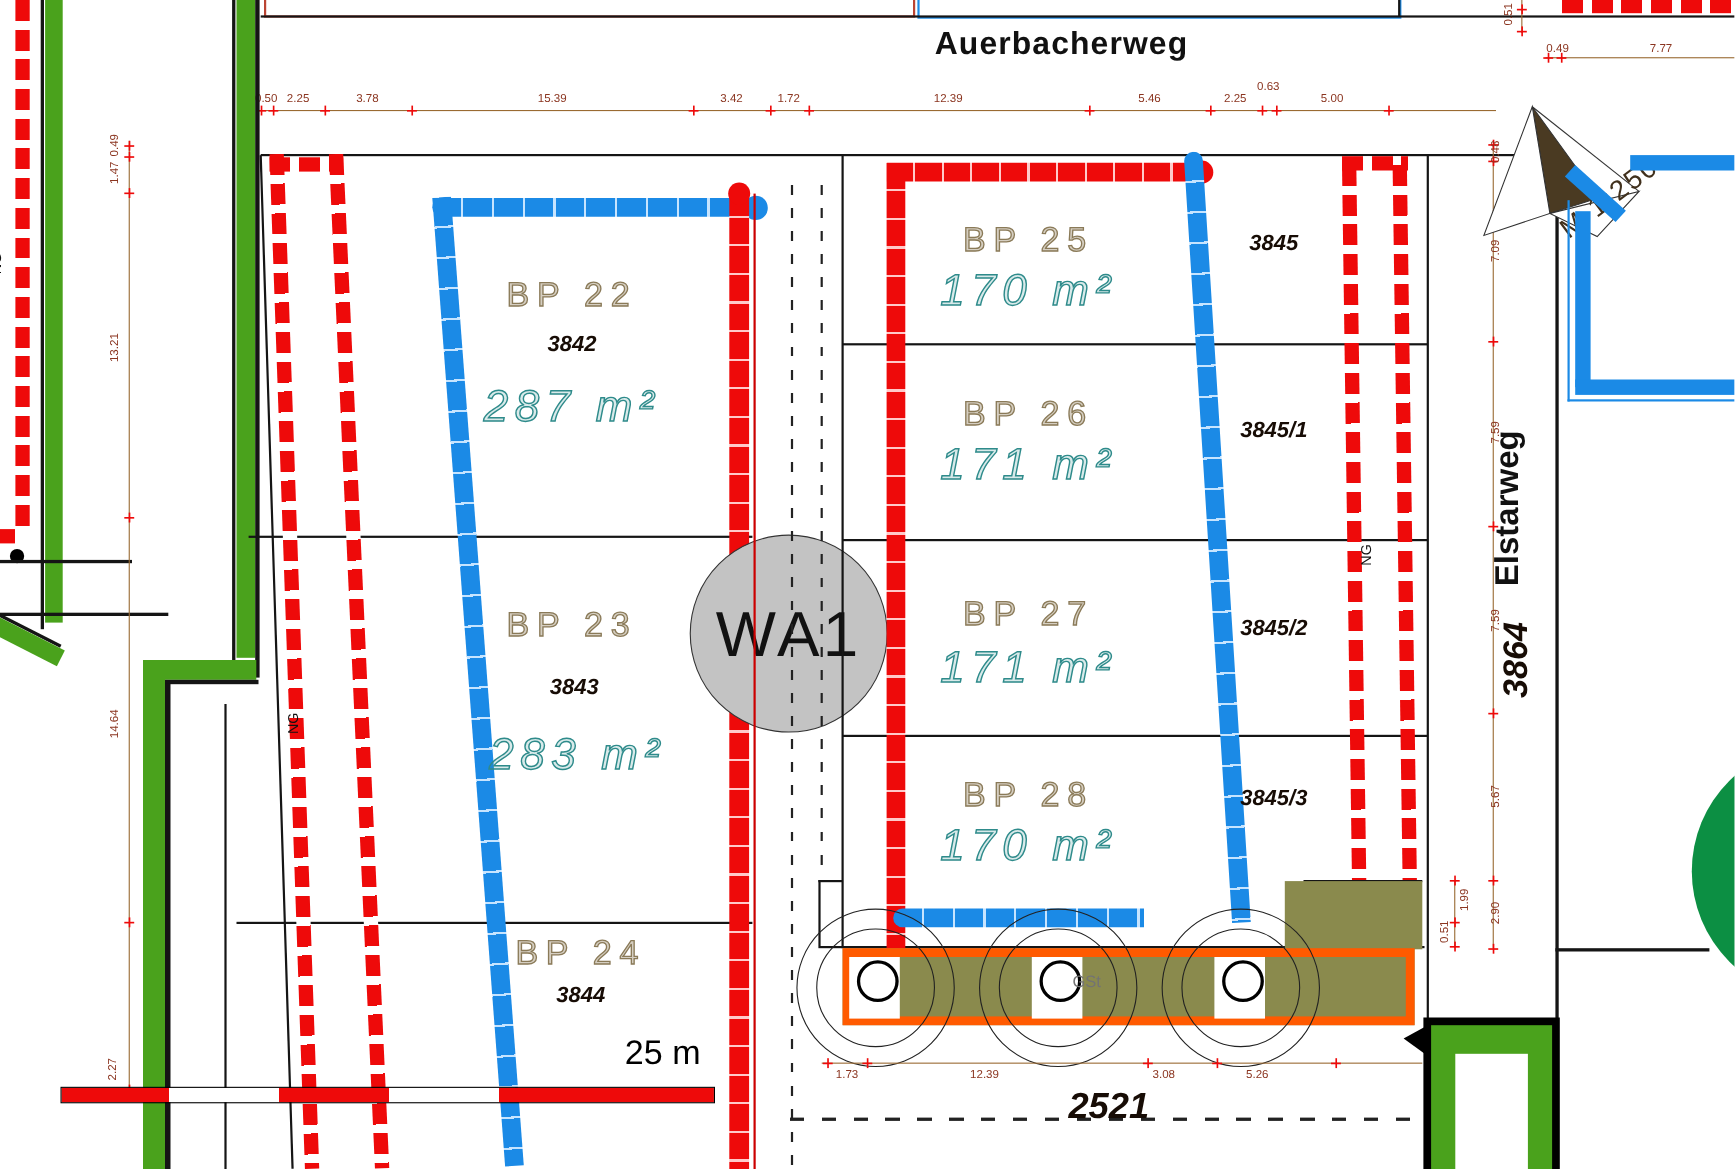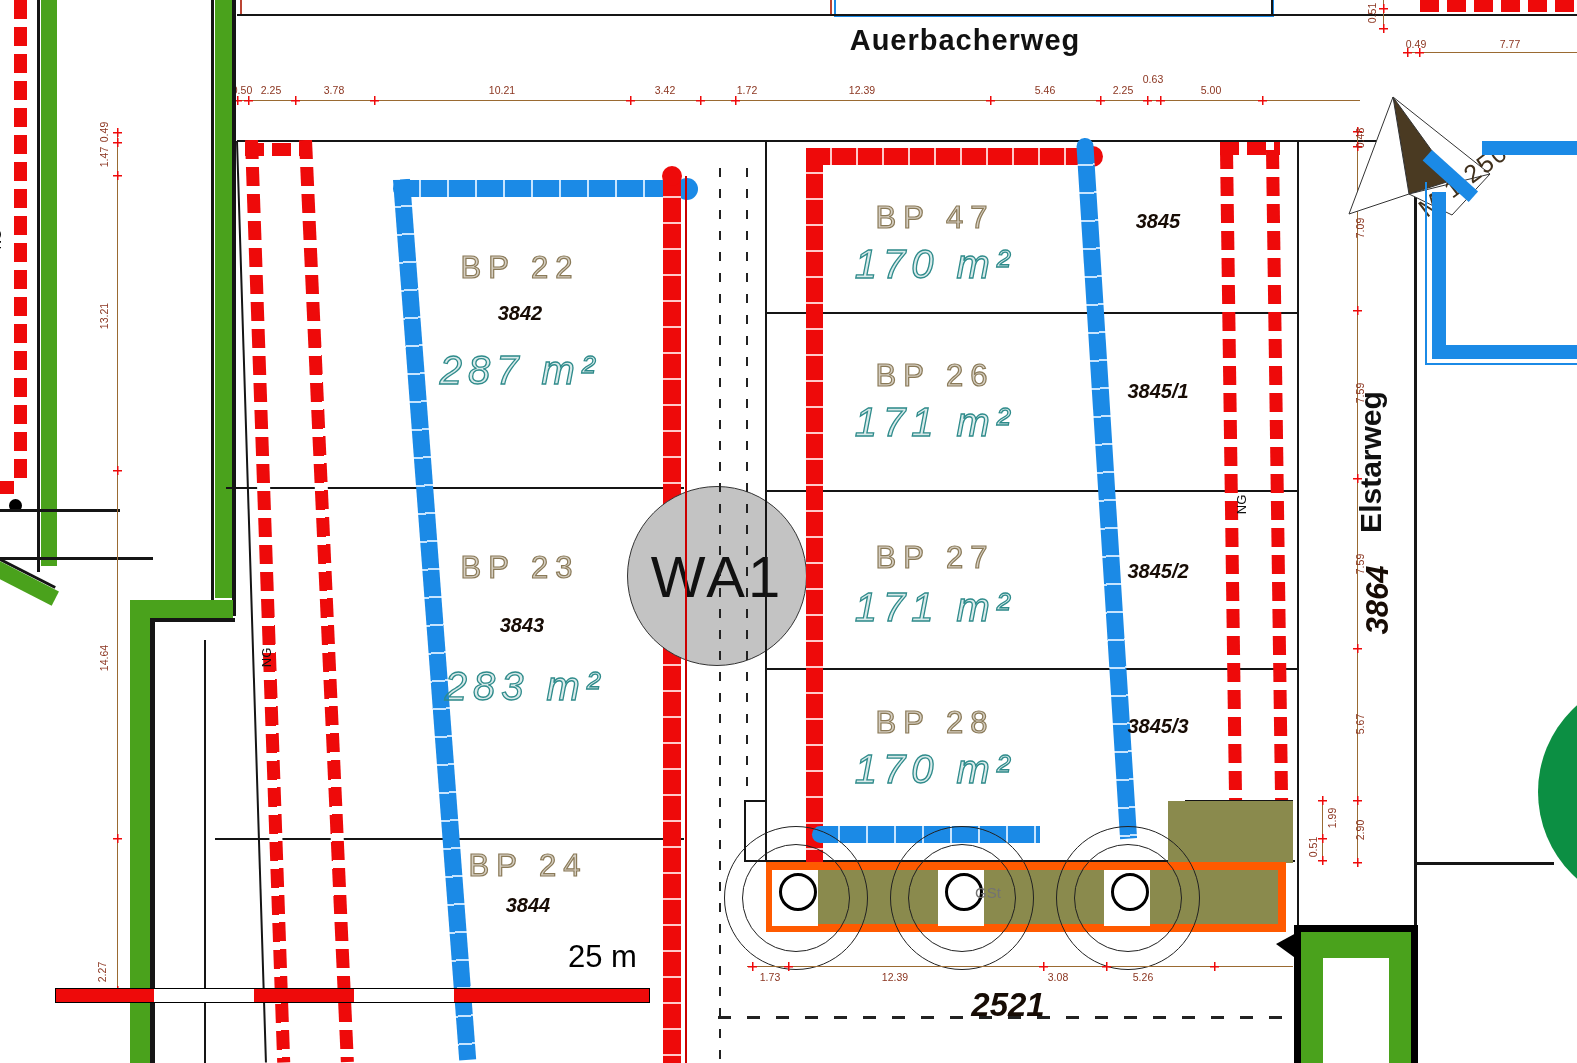--- a/index.html
+++ b/index.html
@@ -51,23 +51,23 @@
   <div class="a tk" style="left:696px;top:96px"></div>
   <div class="a tk" style="left:731px;top:96px"></div>
   <div class="a tk" style="left:986px;top:96px"></div>
   <div class="a tk" style="left:1096px;top:96px"></div>
   <div class="a tk" style="left:1143px;top:96px"></div>
   <div class="a tk" style="left:1156px;top:96px"></div>
   <div class="a tk" style="left:1258px;top:96px"></div>
   <div class="a dt" style="left:222px;top:84px">0.50</div>
   <div class="a dt" style="left:251px;top:84px">2.25</div>
   <div class="a dt" style="left:314px;top:84px">3.78</div>
-  <div class="a dt" style="left:482px;top:84px">10.21</div>
+  <div class="a dt" style="left:482px;top:84px">15.39</div>
   <div class="a dt" style="left:645px;top:84px">3.42</div>
-  <div class="a dt" style="left:727px;top:84px">1.72</div>
+  <div class="a dt" style="left:697px;top:84px">1.72</div>
   <div class="a dt" style="left:842px;top:84px">12.39</div>
   <div class="a dt" style="left:1025px;top:84px">5.46</div>
   <div class="a dt" style="left:1103px;top:84px">2.25</div>
   <div class="a dt" style="left:1133px;top:73px">0.63</div>
   <div class="a dt" style="left:1191px;top:84px">5.00</div>
 
   <div class="a rdv" style="left:14px;top:0;height:484px"></div>
   <div class="a rdh" style="left:-5px;top:481px;width:24px"></div>
   <div class="a" style="left:9px;top:499px;width:13px;height:13px;border-radius:50%;background:#000"></div>
   <div class="a ln" style="left:37px;top:0;width:3px;height:572px"></div>
@@ -184,21 +184,21 @@
 
   <div class="a bp" style="left:370px;top:250px;width:300px">BP 22</div>
   <div class="a pnum" style="left:370px;top:302px;width:300px">3842</div>
   <div class="a area" style="left:370px;top:348px;width:300px">287 m²</div>
   <div class="a bp" style="left:370px;top:550px;width:300px">BP 23</div>
   <div class="a pnum" style="left:372px;top:614px;width:300px">3843</div>
   <div class="a area" style="left:375px;top:664px;width:300px">283 m²</div>
   <div class="a bp" style="left:378px;top:848px;width:300px">BP 24</div>
   <div class="a pnum" style="left:378px;top:894px;width:300px">3844</div>
 
-  <div class="a bp" style="left:795px;top:200px;width:280px">BP 47</div>
+  <div class="a bp" style="left:795px;top:200px;width:280px">BP 25</div>
   <div class="a area" style="left:795px;top:242px;width:280px">170 m²</div>
   <div class="a pnum" style="left:1048px;top:210px;width:220px">3845</div>
   <div class="a bp" style="left:795px;top:358px;width:280px">BP 26</div>
   <div class="a area" style="left:795px;top:400px;width:280px">171 m²</div>
   <div class="a pnum" style="left:1048px;top:380px;width:220px">3845/1</div>
   <div class="a bp" style="left:795px;top:540px;width:280px">BP 27</div>
   <div class="a area" style="left:795px;top:585px;width:280px">171 m²</div>
   <div class="a pnum" style="left:1048px;top:560px;width:220px">3845/2</div>
   <div class="a bp" style="left:795px;top:705px;width:280px">BP 28</div>
   <div class="a area" style="left:795px;top:747px;width:280px">170 m²</div>

